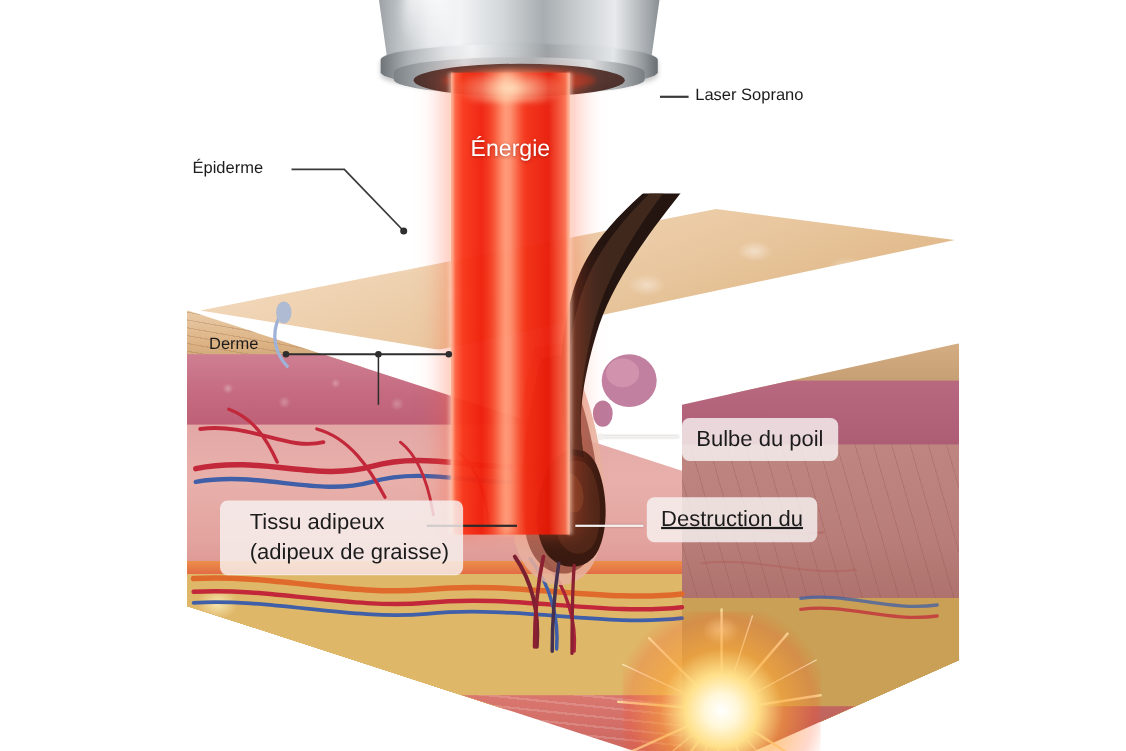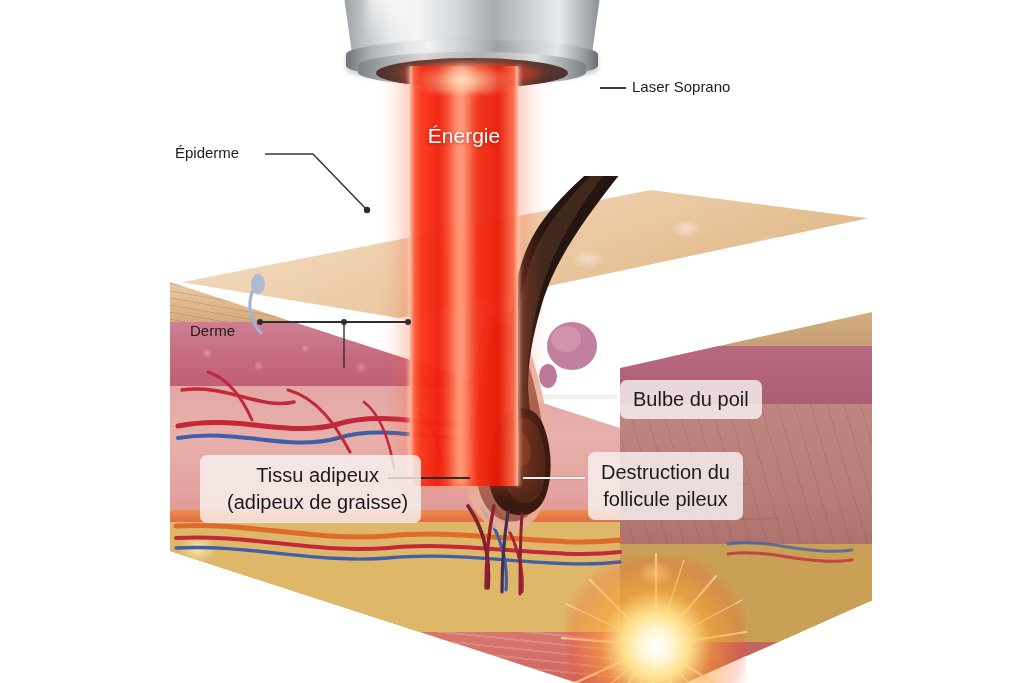--- a/index.html
+++ b/index.html
@@ -146,21 +146,21 @@
 
   
   .flash-core{position:absolute;left:398px;top:380px;width:180px;height:180px;
     background:radial-gradient(circle at 50% 50%,#ffffff 0%,#fff7d8 12%,#ffe08a 26%,
       rgba(255,160,50,.55) 44%,rgba(255,80,30,.22) 66%,rgba(255,60,20,0) 78%);}
   .flash-rays{position:absolute;left:388px;top:370px;width:200px;height:200px;opacity:.92;}
 
   
   .lbl{position:absolute;color:#1b1b1b;font-size:20px;line-height:25px;white-space:nowrap;}
   .lbl-plain{font-size:15px;}
-  .lbl-box{background:rgba(247,245,244,.80);border-radius:7px;padding:7px 13px;text-align:center;}
+  .lbl-box{background:rgba(247,245,244,.80);border-radius:7px;padding:7px 13px;}
   .leader{position:absolute;background:#3a3a3a;height:1.6px;transform-origin:0 50%;}
   .leader-white{background:#f4f2f0;height:2.4px;box-shadow:0 0 2px rgba(0,0,0,.25);}
   .leader-dark{background:#2e2a28;height:2.4px;}
   .dot{position:absolute;width:5px;height:5px;border-radius:50%;background:#3a3a3a;}
   .dot-white{background:#f2efed;width:6px;height:6px;}
 </style>
 </head>
 <body>
 
 <div id="stage">
@@ -304,31 +304,30 @@
   </svg>
   <div class="lbl lbl-plain" style="left:175px;top:140px;">Épiderme</div>
 
   <svg style="position:absolute;left:258px;top:300px;width:170px;height:80px;overflow:visible;">
     <line x1="0" y1="22" x2="152" y2="22" stroke="#2e2e2e" stroke-width="1.8"></line>
     <circle cx="2" cy="22" r="3" fill="#2e2e2e"></circle>
     <circle cx="86" cy="22" r="3" fill="#2e2e2e"></circle>
     <circle cx="150" cy="22" r="3" fill="#2e2e2e"></circle>
     <line x1="86" y1="22" x2="86" y2="68" stroke="#2e2e2e" stroke-width="1.4"></line>
   </svg>
-  <div class="lbl lbl-plain" style="left:190px;top:318px;text-align:center;">Derme</div>
+  <div class="lbl lbl-plain" style="left:190px;top:300px;text-align:center;">Derme</div>
 
   <div class="leader leader-white" style="left:545px;top:396px;width:72px;"></div>
   <div class="dot dot-white" style="left:543px;top:394px;"></div>
   <div class="lbl lbl-box" style="left:620px;top:380px;">Bulbe du poil</div>
 
   <div class="leader leader-dark" style="left:388px;top:477px;width:82px;"></div>
   <div class="lbl lbl-box" style="left:200px;top:455px;line-height:27px;padding-left:27px;">
     <div>Tissu adipeux</div>
     <div>(adipeux de graisse)</div>
   </div>
 
   <div class="leader leader-white" style="left:523px;top:477px;width:62px;"></div>
-  <div class="lbl lbl-box" style="left:588px;top:452px;line-height:27px;">
+  <div class="lbl lbl-box" style="left:588px;top:452px;line-height:27px;text-decoration:underline;">
     <div>Destruction du</div>
-    <div>follicule pileux</div>
   </div>
 
 </div>
 
 </body></html>

